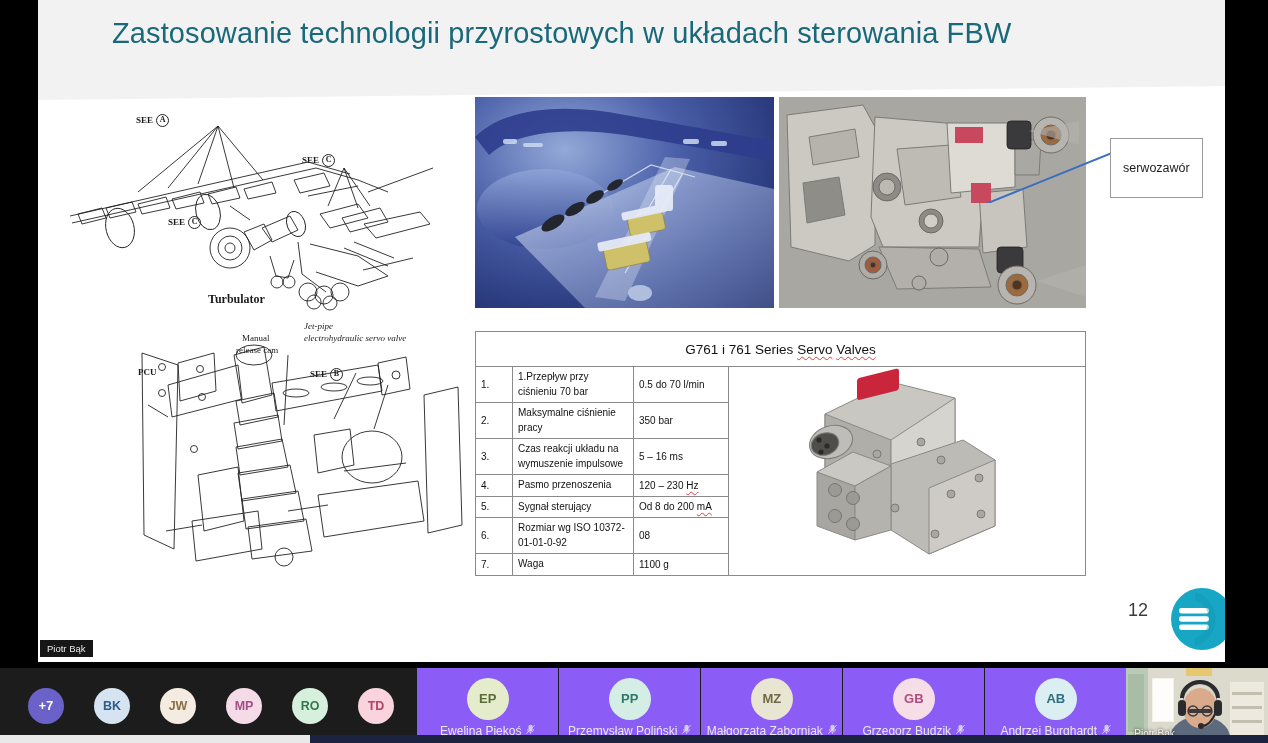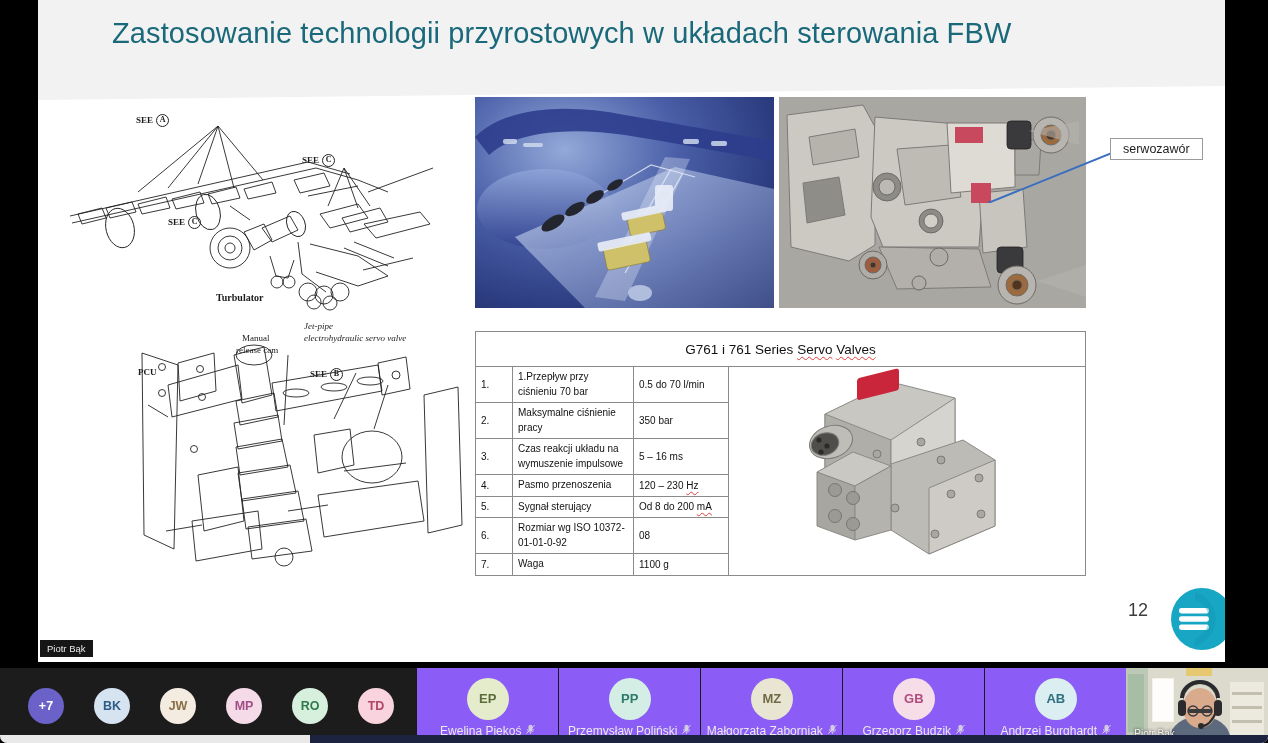--- a/index.html
+++ b/index.html
@@ -1,17 +1,17 @@
 <!DOCTYPE html>
 <html><head>
 <meta charset="utf-8">
 <style>
   html,body{margin:0;padding:0;background:#000;}
   body{width:1268px;height:743px;overflow:hidden;font-family:"Liberation Sans",sans-serif;}
-  #app{position:relative;width:1268px;height:743px;background:#000;overflow:hidden;border-radius:7px;}
+  #app{position:relative;width:1268px;height:743px;background:#000;overflow:hidden;}
 
   
   #stage{position:absolute;left:0;top:0;width:1268px;height:668px;background:#000;overflow:hidden;}
   #slide{position:absolute;left:38px;top:0;width:1187px;height:662px;background:#ffffff;overflow:hidden;}
   #slide-header{position:absolute;left:0;top:0;width:1187px;height:100px;background:#f2f2f2;
     clip-path:polygon(0 0,100% 0,100% 86%,0 100%);}
   #slide-title{position:absolute;left:74px;top:14px;width:930px;color:#19697a;font-size:29px;
     line-height:1.32;font-weight:400;letter-spacing:.1px;}
 
   
@@ -24,21 +24,21 @@
     text-align:center;line-height:10px;font-size:8px;vertical-align:middle;margin-left:3px;}
 
   
   #render-img{position:absolute;left:437px;top:97px;width:299px;height:211px;overflow:hidden;
     background:radial-gradient(ellipse at 30% 25%,#93a9d8 0%,#4a5fa8 38%,#2b3b7e 72%,#1b2559 100%);}
   #photo-actuator{position:absolute;left:741px;top:97px;width:307px;height:211px;overflow:hidden;
     background:linear-gradient(150deg,#b9b6b1 0%,#a6a49f 45%,#8e8c88 100%);}
   #valve-photo{position:absolute;left:757px;top:368px;width:232px;height:205px;overflow:hidden;background:#fff;}
 
   
-  #callout{position:absolute;left:1072px;top:138px;padding:3px 12px;border:1px solid #9a9a9a;
+  #callout{position:absolute;left:1072px;top:138px;padding:22px 12px;border:1px solid #9a9a9a;
     background:#fff;font-size:12.5px;color:#1d1d1d;}
   #callout-line{position:absolute;left:950px;top:147px;width:124px;height:56px;}
 
   
   #spec-table{position:absolute;left:437px;top:331px;width:611px;height:204px;border:1px solid #8a8a8a;
     background:#fff;border-collapse:collapse;}
   #spec-table td,#spec-table th{border:1px solid #8a8a8a;font-size:10px;color:#111;
     font-family:"Liberation Sans",sans-serif;padding:3px 5px;vertical-align:middle;}
   #spec-table thead th{font-size:13.5px;font-weight:400;text-align:center;padding:6px 0;height:22px;}
   td.c-num{width:26px;text-align:left;padding-left:8px;vertical-align:top;padding-top:5px;}
@@ -134,21 +134,21 @@
         </svg>
         <div class="lbl lbl-b" style="left:78px;top:18px;">
           <span>SEE</span><span class="circ">A</span>
         </div>
         <div class="lbl lbl-b" style="left:244px;top:58px;">
           <span>SEE</span><span class="circ">C</span>
         </div>
         <div class="lbl lbl-b" style="left:110px;top:120px;">
           <span>SEE</span><span class="circ">C</span>
         </div>
-        <div class="lbl lbl-b" style="left:158px;top:196px;font-size:10px;">Turbulator</div>
+        <div class="lbl lbl-b" style="left:150px;top:196px;font-size:12px;">Turbulator</div>
       </div>
 
       <div id="pcu-drawing" class="draw">
         <svg width="330" height="250" viewBox="0 0 330 250">
           <g fill="none" stroke="#222" stroke-width="0.9">
             <path d="M4 28 L6 210 L36 224 L40 40 Z"></path>
             <path d="M40 38 L76 28 L78 66 L42 76 Z"></path>
             <path d="M30 60 L100 40 L104 74 L34 92 Z"></path>
             <circle cx="24" cy="42" r="3.5"></circle>
               <circle cx="24" cy="68" r="3.5"></circle>

